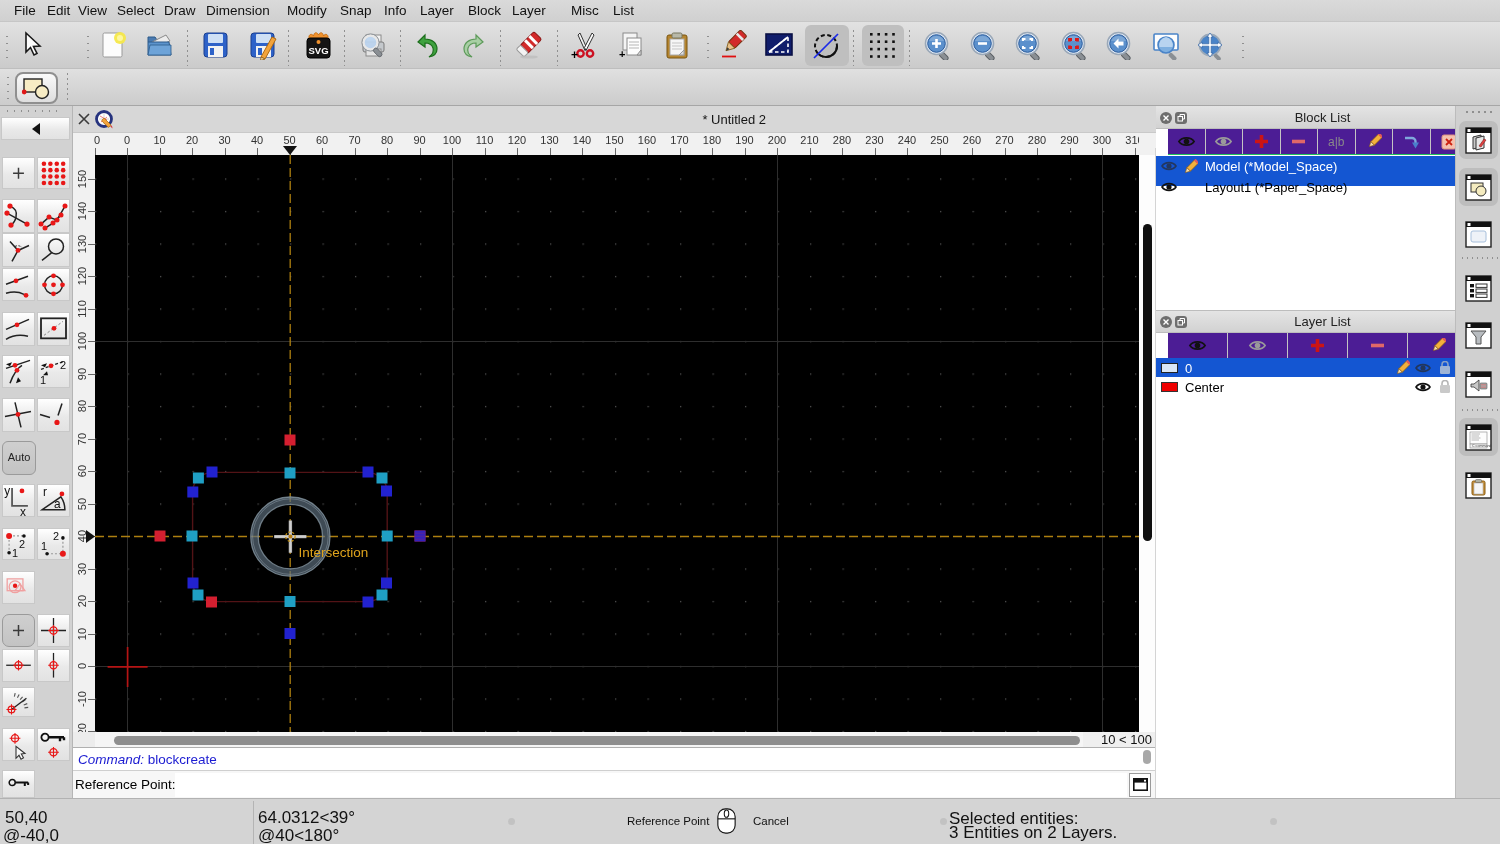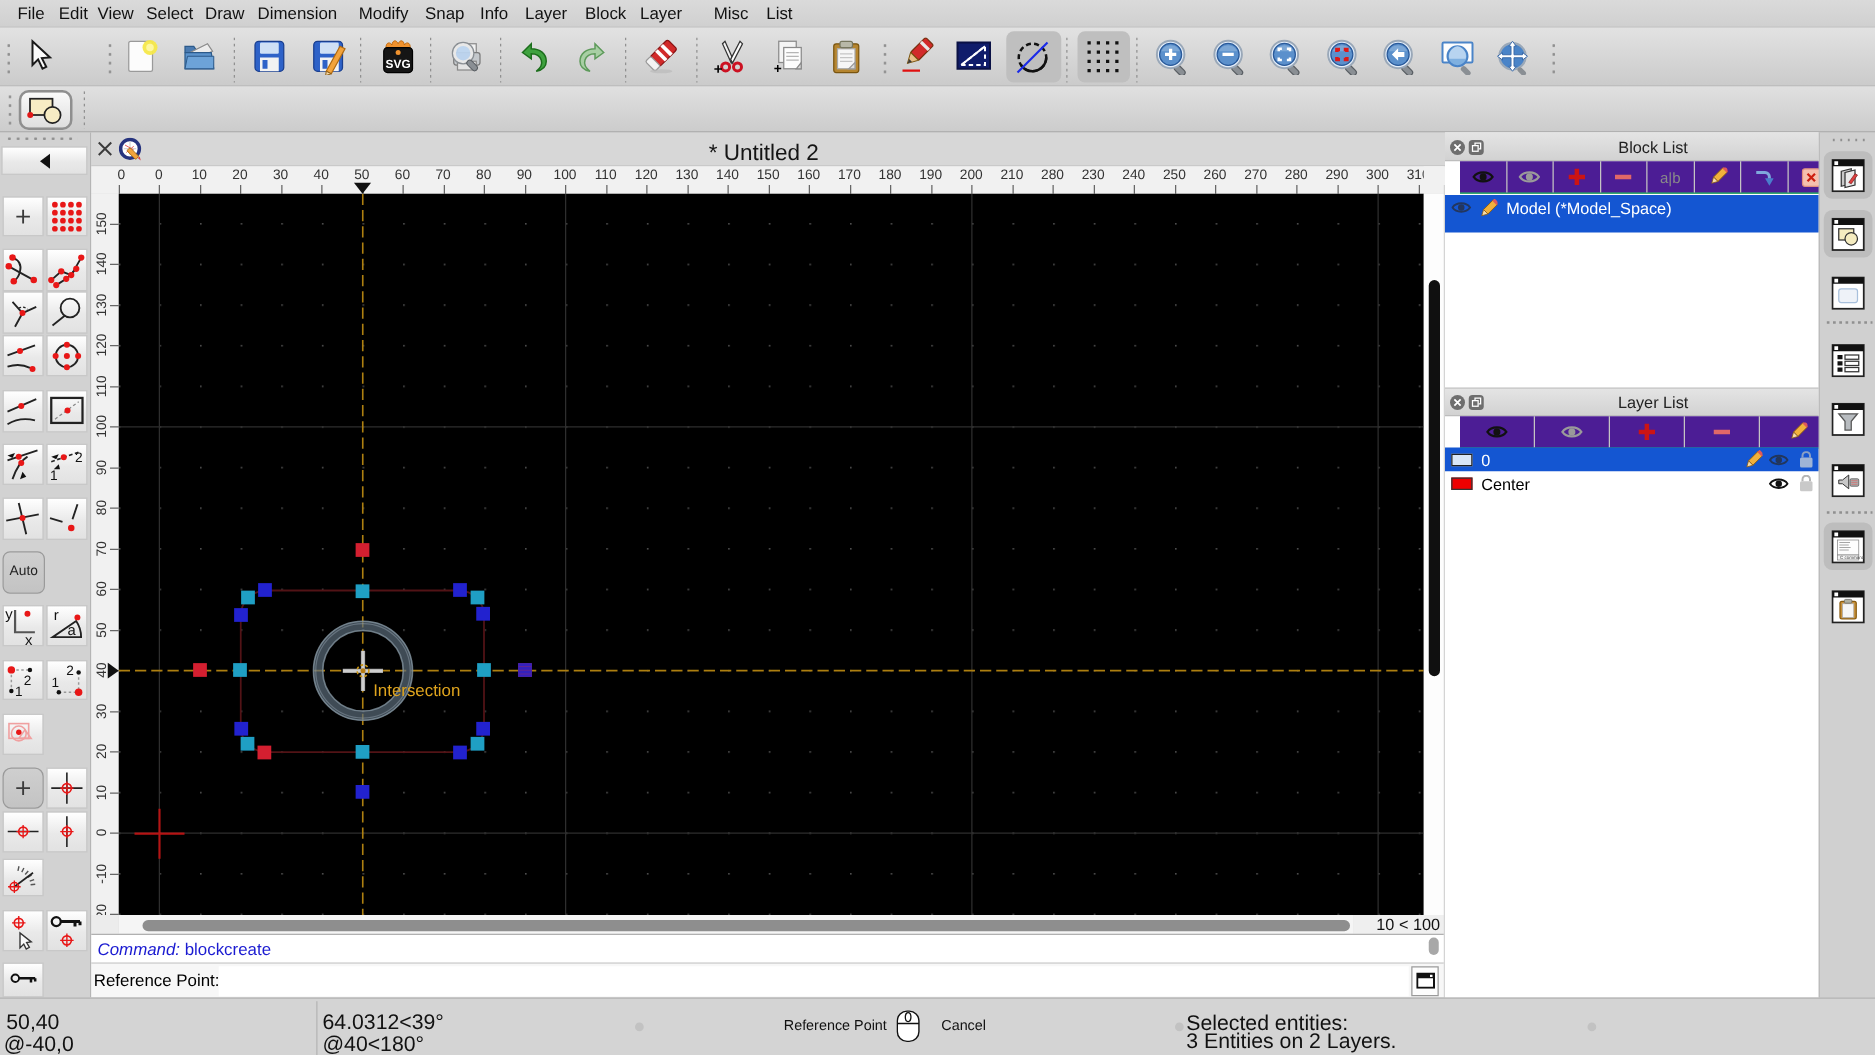--- a/index.html
+++ b/index.html
@@ -8,21 +8,21 @@
 #menubar span{position:absolute;top:3px;font-size:13.5px;color:#111}
 #toolbar1{left:0;top:21px;width:1500px;height:47px;background:linear-gradient(#e2e2e2,#cbcbcb);border-top:1px solid #c6c6c6}
 #toolbar2{left:0;top:68px;width:1500px;height:38px;background:linear-gradient(#e0e0e0,#cccccc);border-top:1px solid #bebebe;border-bottom:1px solid #a6a6a6}
 .vdots{position:absolute;width:2px;background-image:radial-gradient(circle,#8f8f8f 1px,transparent 1.1px);background-size:2px 7px;background-repeat:repeat-y}
 .vsep{position:absolute;width:1px;background-image:linear-gradient(#909090 2px,transparent 2px);background-size:1px 5px;background-repeat:repeat-y}
 .activebg{position:absolute;background:#bfbfbf;border-radius:6px;top:25px;height:40px}
 #leftdock{left:0;top:106px;width:73px;height:692px;background:#d2d2d2;border-right:1px solid #b5b5b5}
 .sbtn{position:absolute;background:linear-gradient(#ffffff,#e9e9e9 55%,#e2e2e2);border:1px solid #c8c8c8;}
 .sbtn.pressed{background:linear-gradient(#cfcfcf,#c3c3c3);border:1px solid #9a9a9a;border-radius:7px}
 #tabbar{left:73px;top:106px;width:1083px;height:27px;background:#d7d7d7;border-bottom:1px solid #c9c9c9}
-#title{position:absolute;left:405px;top:6px;width:266px;text-align:center;font-size:18px;color:#141414}
+#title{position:absolute;left:427px;top:6px;width:266px;text-align:right;font-size:13px;color:#141414}
 #rulerh{left:73px;top:133px;width:1082px;height:22px;background:#f1f1f1}
 #rulerv{left:73px;top:155px;width:22px;height:577px;background:#f1f1f1;overflow:hidden}
 .rnum{position:absolute;font-size:11px;color:#333}
 .rtick{position:absolute;width:1px;background:#666}
 .rtickv{position:absolute;height:1px;background:#666}
 .rnumv{position:absolute;font-size:11px;color:#333;transform:rotate(-90deg);transform-origin:center}
 #canvaswrap{left:95px;top:155px;width:1044px;height:577px;background:#000}
 #vscroll{left:1139px;top:155px;width:16px;height:577px;background:#fdfdfd}
 #vthumb{position:absolute;left:3.5px;width:9px;border-radius:4.5px;background:#101010}
 #hscroll{left:95px;top:732px;width:988px;height:15px;background:#f5f5f5}
@@ -802,20 +802,29 @@
       </svg>
       <svg class="abs" style="left:26px;top:3px" width="16" height="16" viewBox="0 0 16 16">
         <g transform="translate(0,1) scale(1.0) rotate(45 8 8)">
           <rect x="5.5" y="-1" width="5" height="11" fill="#f2b13c" stroke="#8a5a10" stroke-width="0.7"></rect>
           <rect x="5.5" y="-2.5" width="5" height="2.5" fill="#e05a5a"></rect>
           <path d="M5.5,10 h5 l-2.5,4.5 Z" fill="#f7dca8" stroke="#8a5a10" stroke-width="0.6"></path>
         </g>
       </svg>
       <span class="abs" style="left:49px;top:3px">Model (*Model_Space)</span>
     </div>
+    <div class="listrow" style="top:70.5px;height:20px">
+      <svg class="abs" style="left:5px;top:4px" width="16" height="12" viewBox="0 0 16 12">
+        <g transform="translate(0,0) scale(1.0)" fill="none" stroke="#111" stroke-width="1.6">
+          <path d="M1,6 C4,1.5 12,1.5 15,6 C12,10.5 4,10.5 1,6 Z" fill="#fff" fill-opacity="0.0"></path>
+          <circle cx="8" cy="6" r="2.6" fill="#111" stroke="none"></circle>
+        </g>
+      </svg>
+      <span class="abs" style="left:49px;top:3px">Layout1 (*Paper_Space)</span>
+    </div>
     <div class="docktitle" style="top:204px;height:23px;border-top:1px solid #bdbdbd"></div>
     <div class="circbtn" style="left:4px;top:210px"></div>
     <svg class="abs" style="left:4px;top:210px" width="12" height="12" viewBox="0 0 12 12">
       <path d="M3.5,3.5 L8.5,8.5 M8.5,3.5 L3.5,8.5" stroke="#fff" stroke-width="1.4"></path>
     </svg>
     <div class="circbtn" style="left:19px;top:210px;border-radius:3px"></div>
     <svg class="abs" style="left:19px;top:210px" width="12" height="12" viewBox="0 0 12 12">
       <rect x="3" y="4.5" width="4.5" height="4.5" fill="none" stroke="#fff"></rect>
       <path d="M5,4 V2.5 H9.5 V7 H8" fill="none" stroke="#fff"></path>
     </svg>

